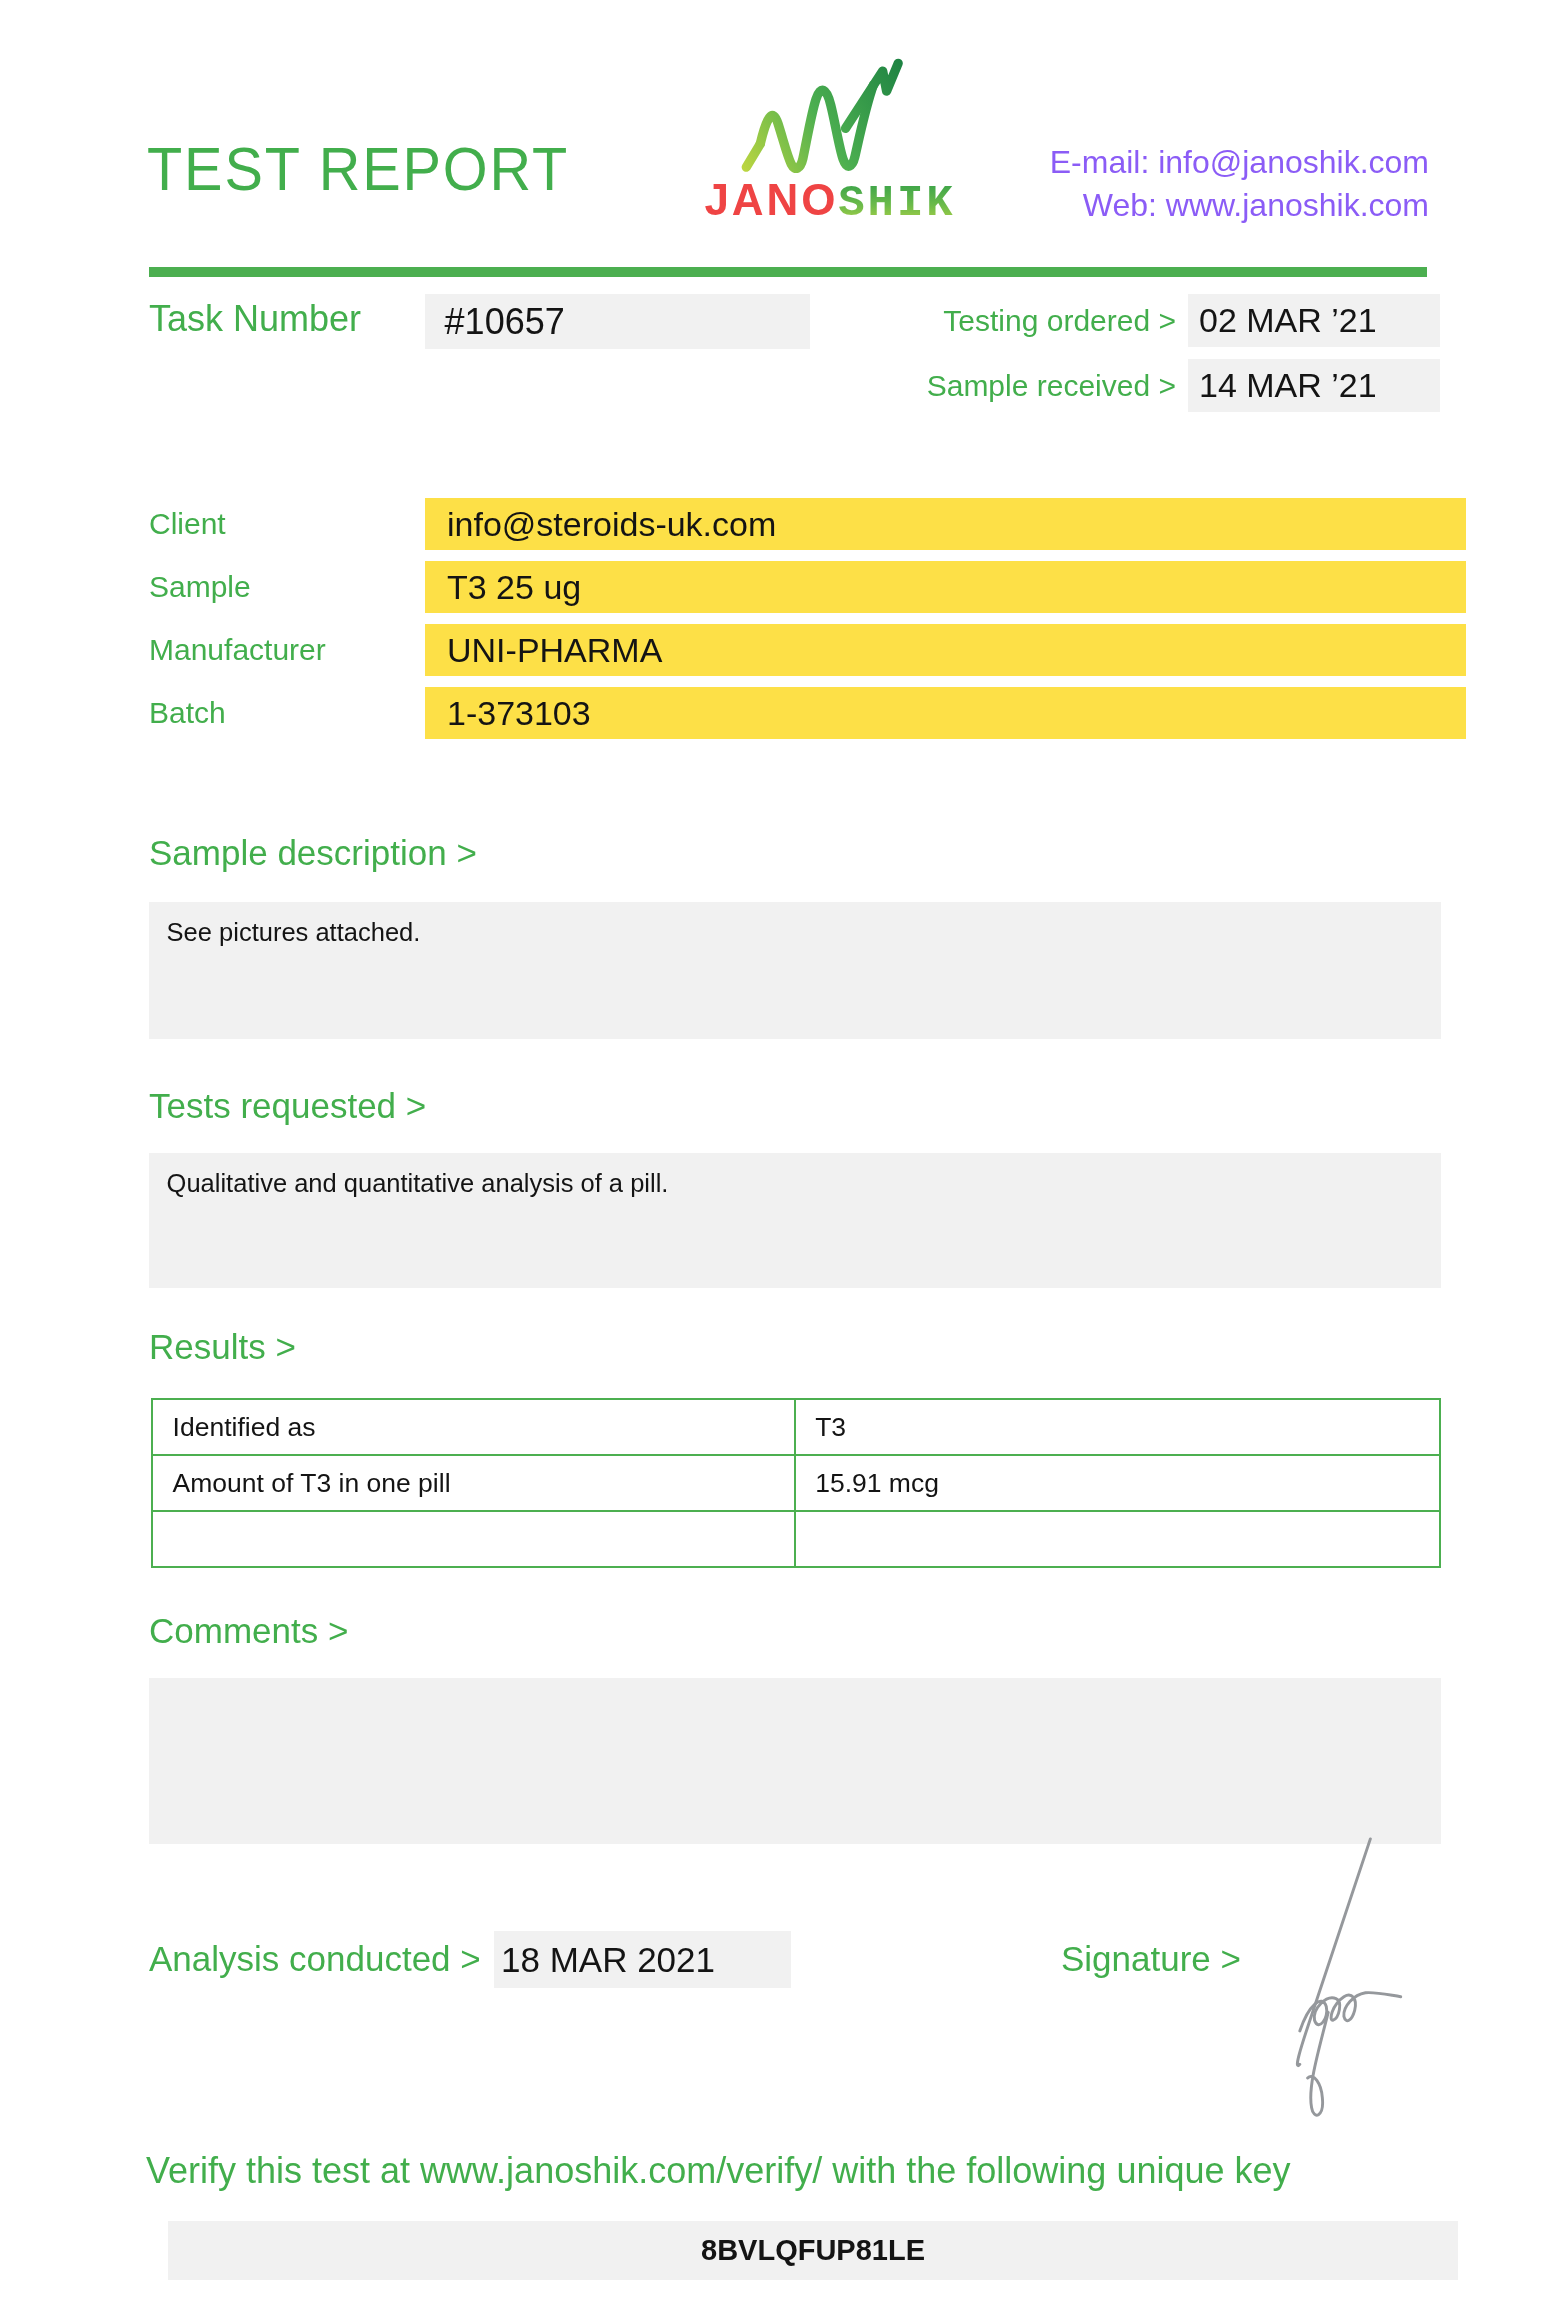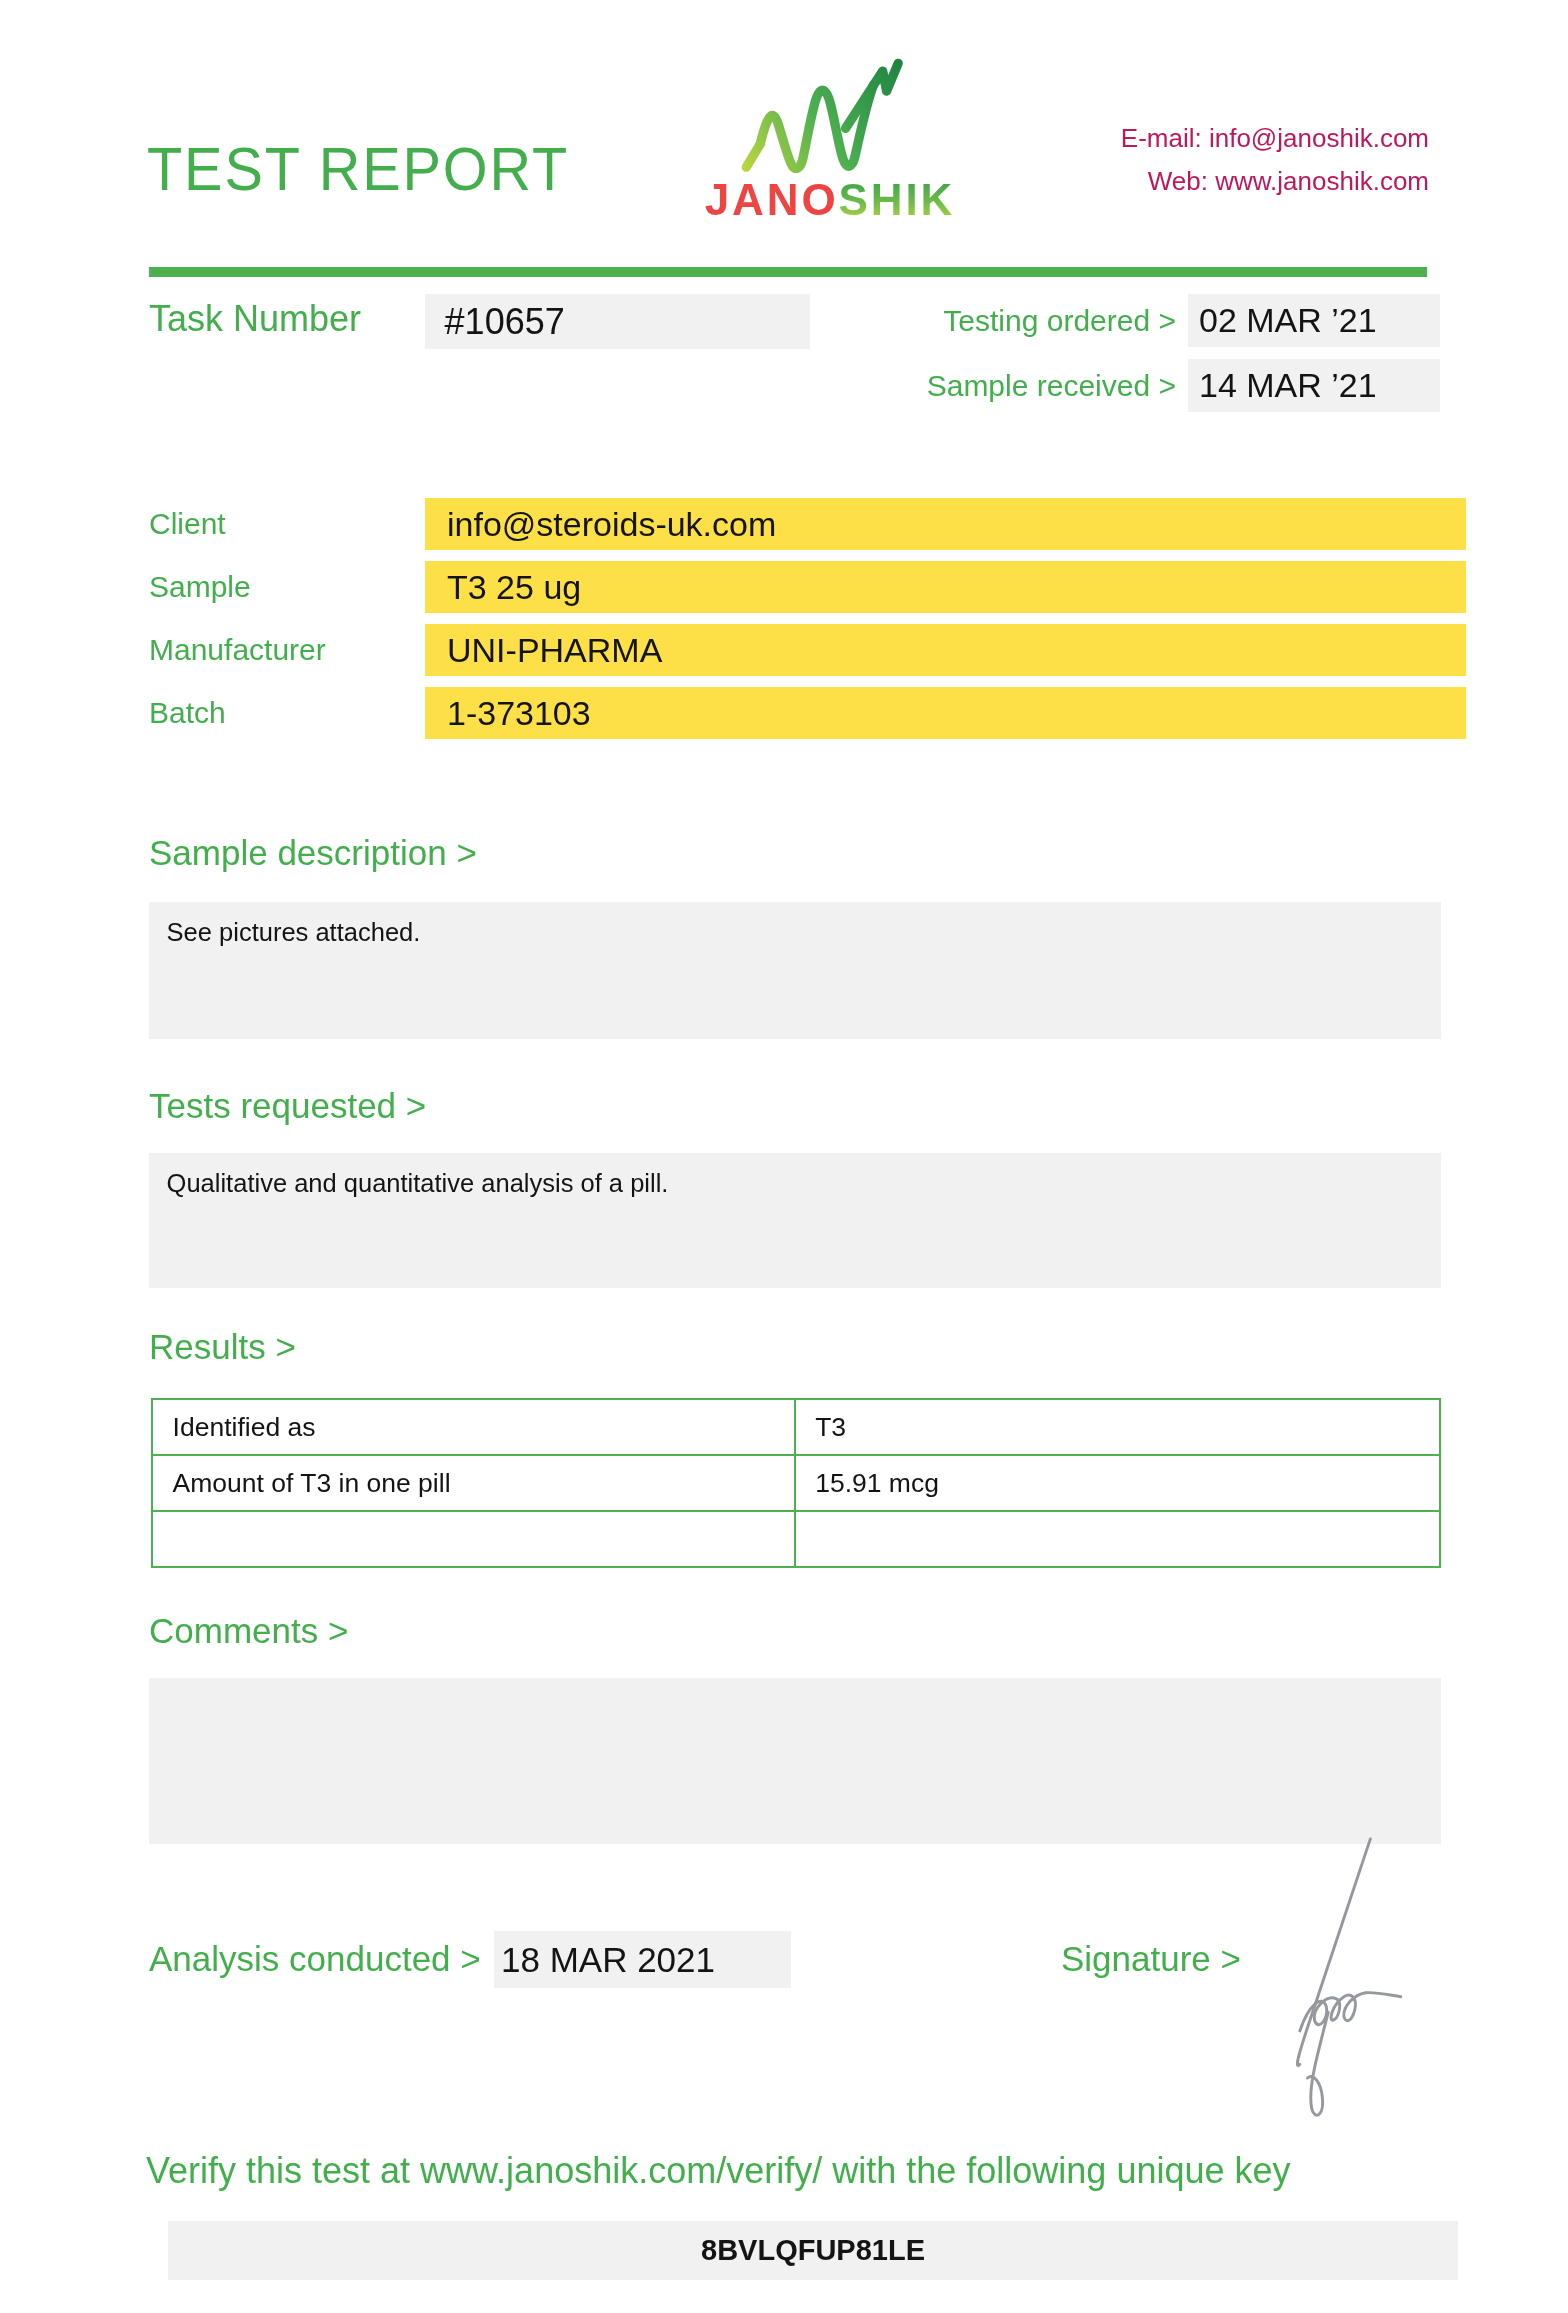--- a/index.html
+++ b/index.html
@@ -11,26 +11,26 @@
   .abs{position:absolute;}
   .green{color:#42ae4c;}
 
   
   .title{left:143px;top:133px;font-size:62px;letter-spacing:2px;font-weight:500;
          transform:scaleX(.93);transform-origin:left center;}
   .logo{left:674px;top:57px;width:304px;text-align:center;}
   .logo-icon{display:block;margin:0 auto;}
   .wordmark{font-size:44px;font-weight:700;letter-spacing:2.9px;margin-top:0px;}
   .jano{color:#ef4444;}
-  .shik{color:#4caf50;}
+  .shik{color:#4caf50;font-family:Liberation Mono, monospace;}
   @supports ((-webkit-background-clip:text) or (background-clip:text)){
     .shik{background:linear-gradient(180deg,#2f9e49 0%,#6dbb4a 55%,#bdd644 100%);
           -webkit-background-clip:text;background-clip:text;color:transparent;}
   }
-  .contact{right:135px;top:117px;text-align:right;font-size:26px;line-height:43px;color:#be185d;}
+  .contact{right:135px;top:141px;text-align:right;font-size:32px;line-height:43px;color:#8b5cf6;}
   .rule{left:145px;top:267px;width:1278px;height:9.8px;background:#4caf50;}
 
   
   .task-label{left:145px;top:298px;font-size:36px;}
   .task-box{left:421px;top:294px;width:365px;height:55px;background:#f1f1f1;
             font-size:36px;line-height:55px;padding-left:19.6px;}
   .date-label{width:286px;text-align:right;font-size:30px;line-height:53px;}
   .ordered-label{left:886px;top:294px;}
   .received-label{left:886px;top:359px;}
   .date-box{left:1184px;width:241px;height:53px;background:#f1f1f1;

